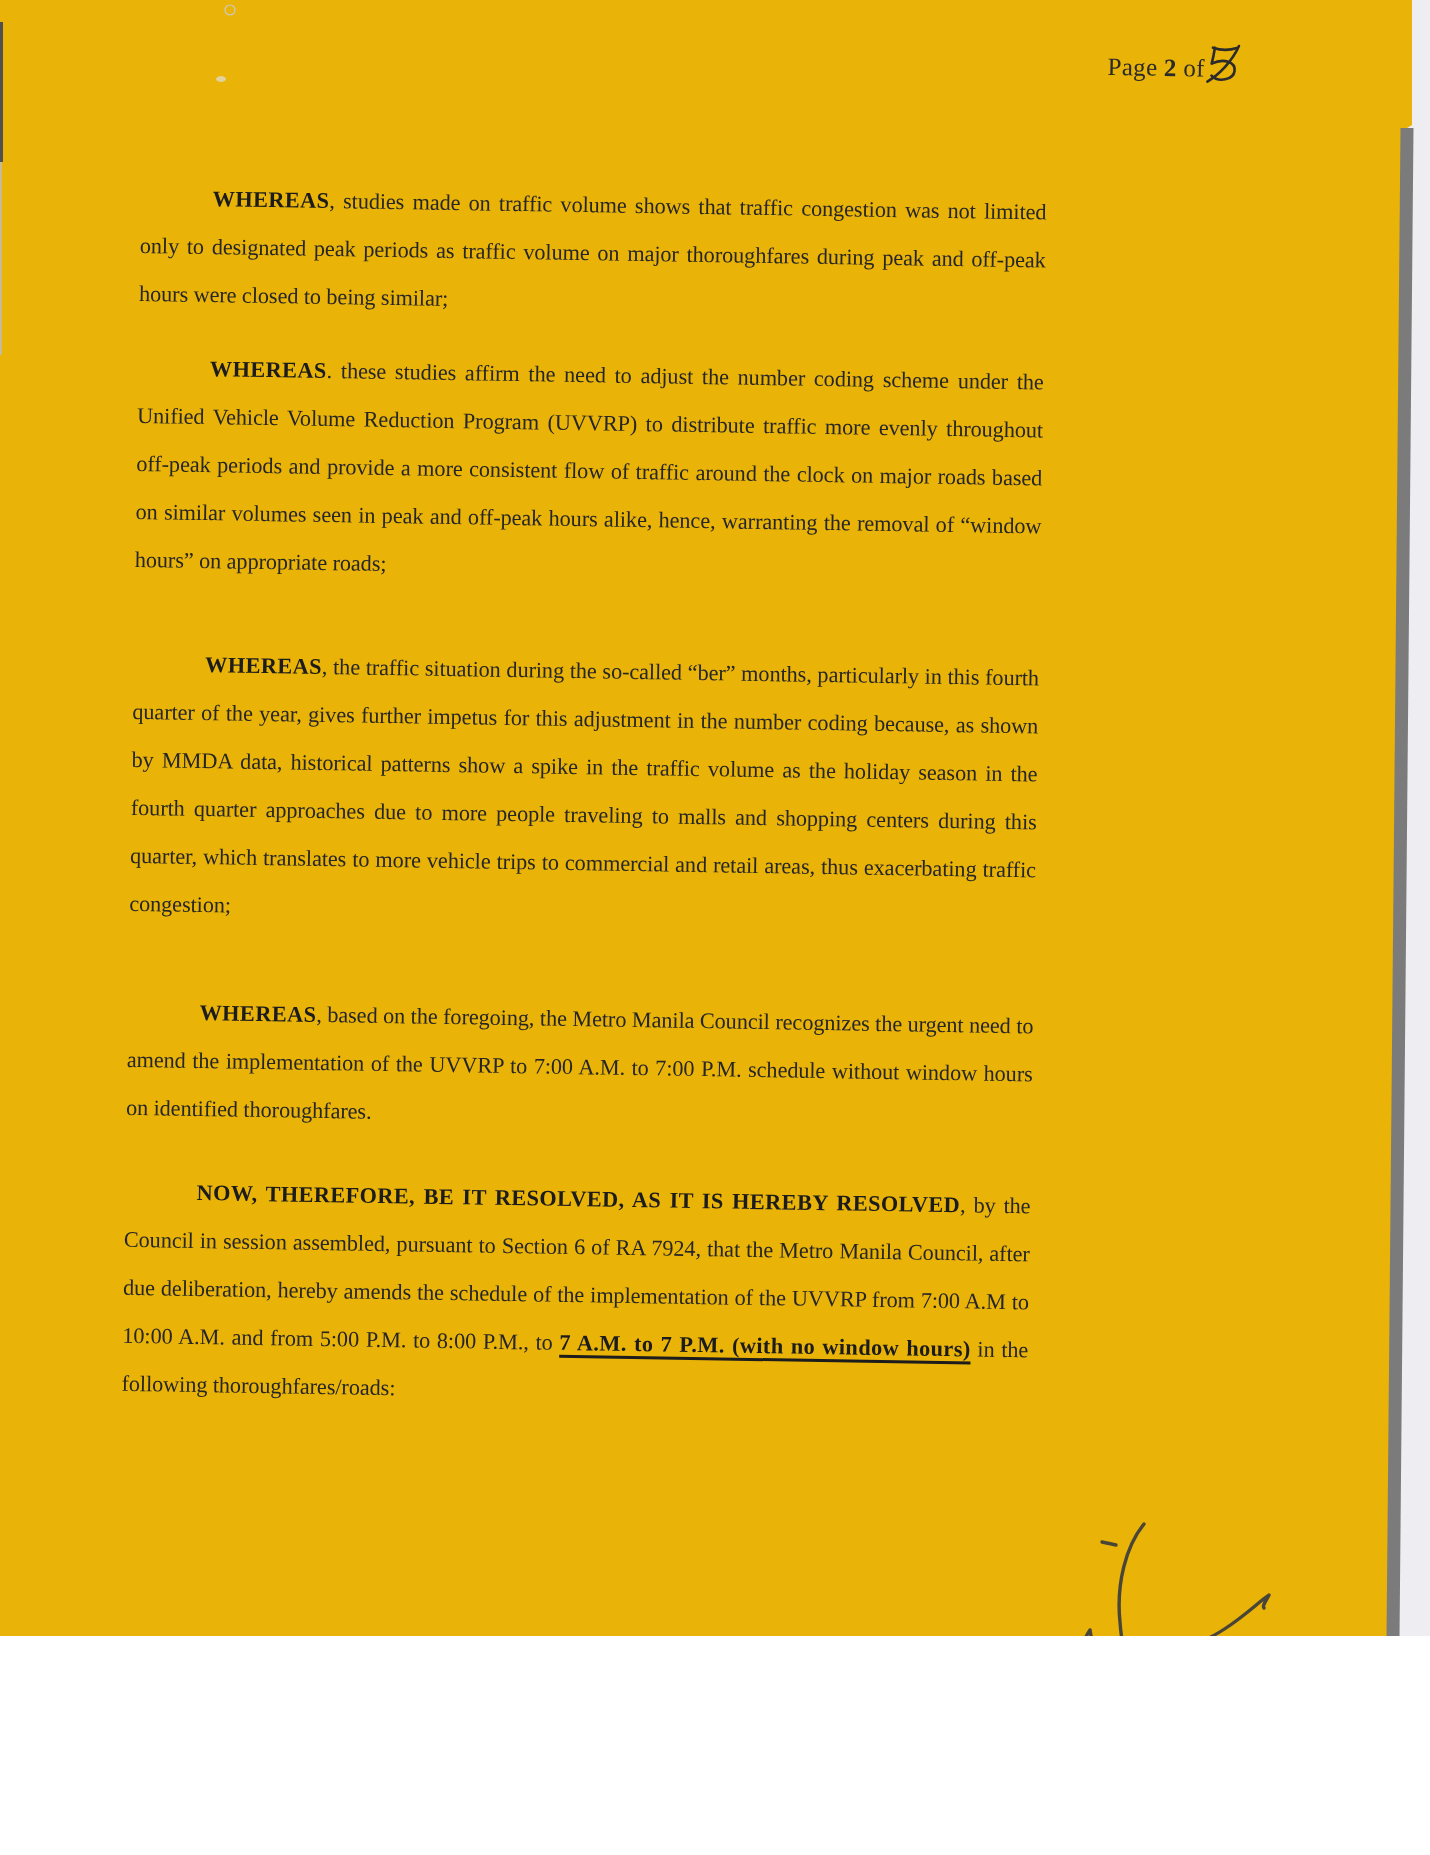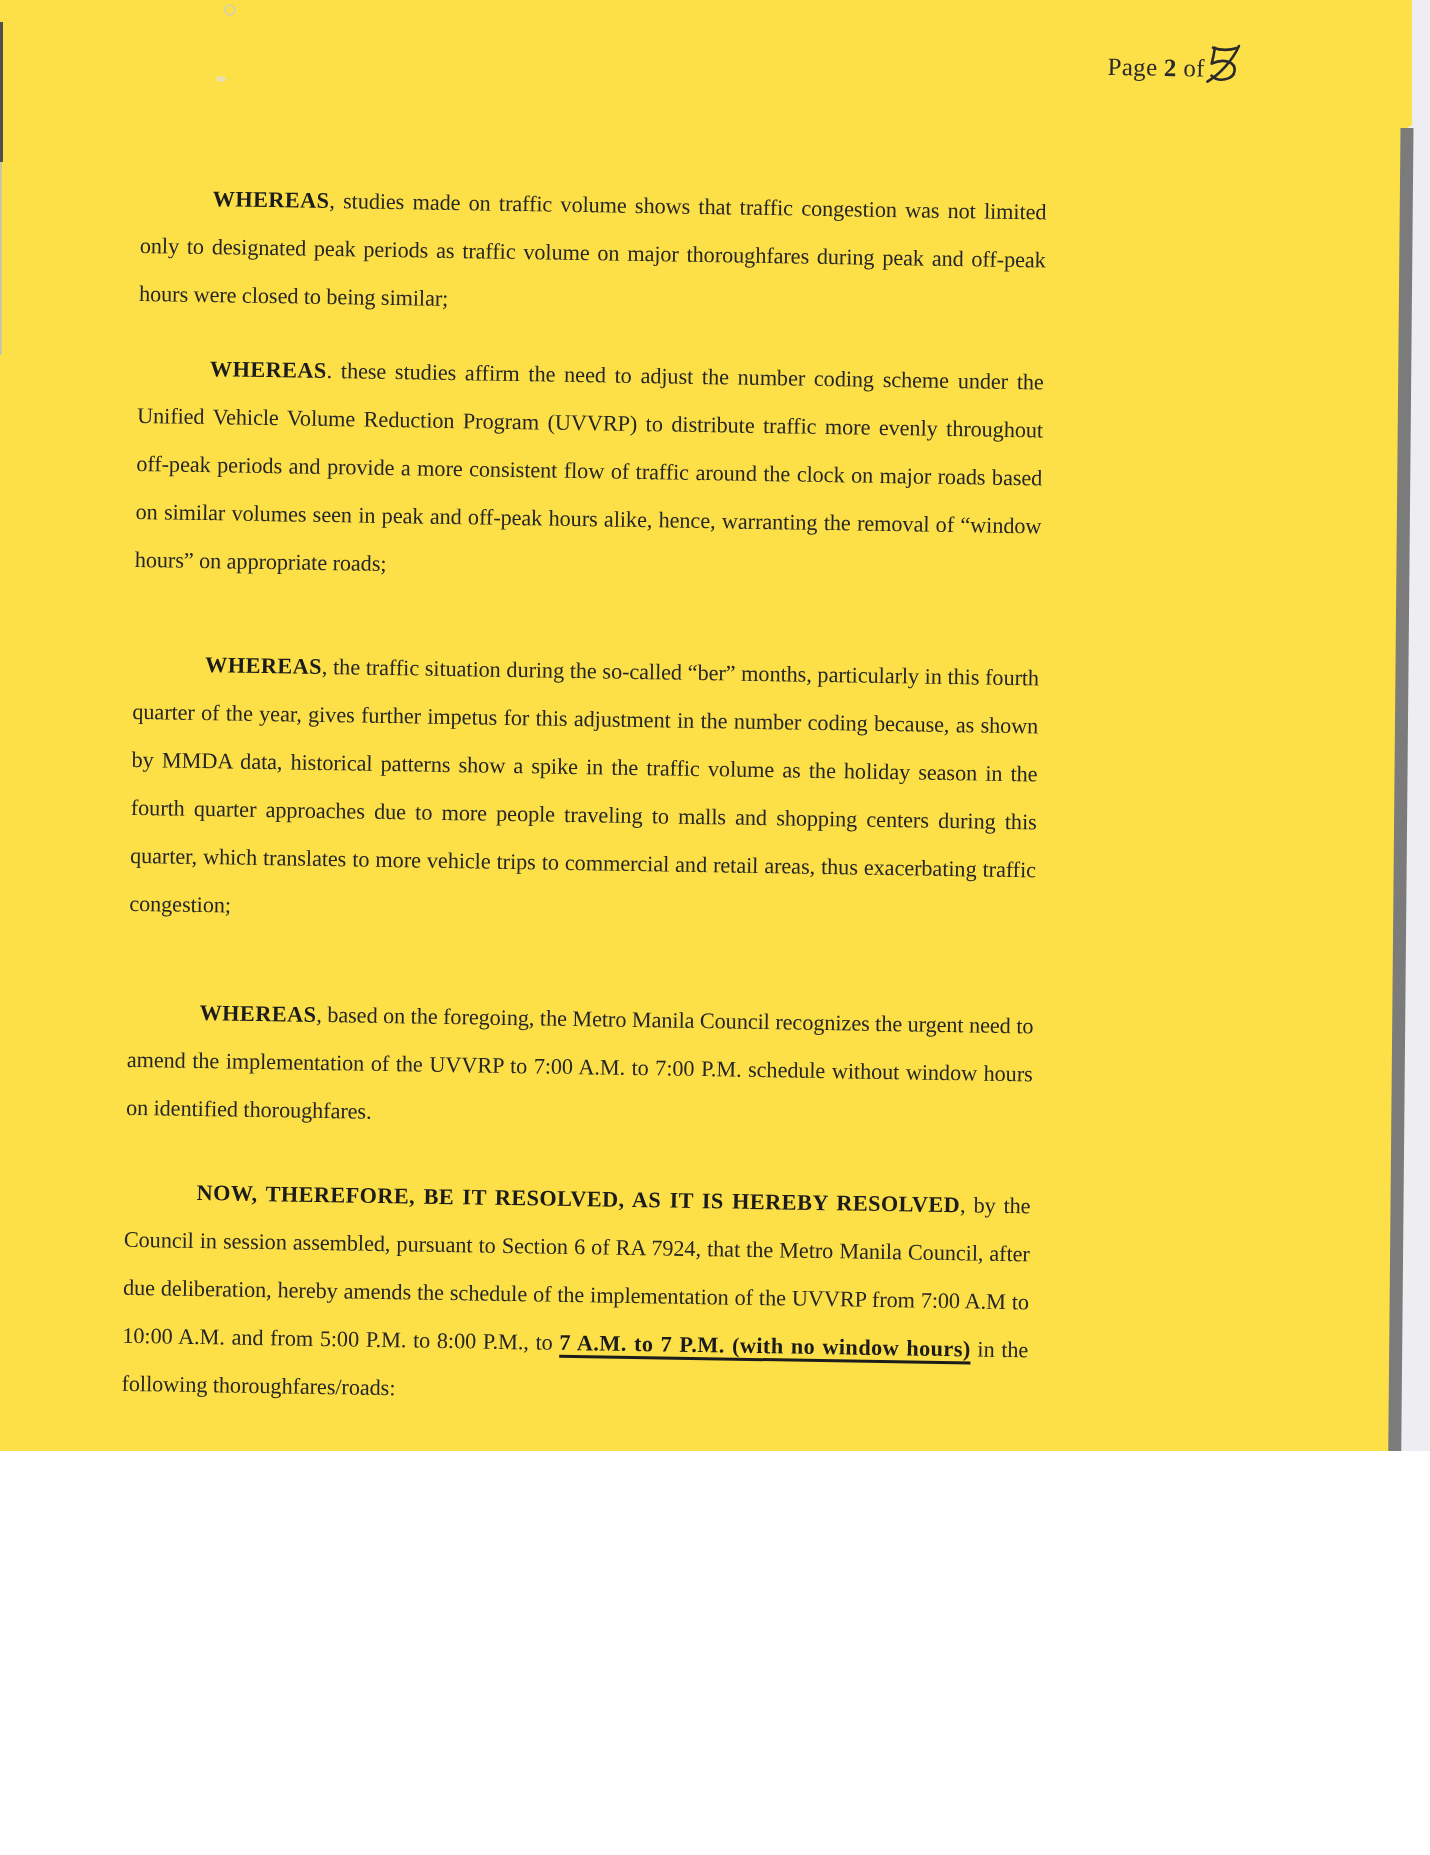--- a/index.html
+++ b/index.html
@@ -1,19 +1,19 @@
 <!DOCTYPE html>
 <html><head>
 <meta charset="utf-8">
 <style>
   html,body{margin:0;padding:0;background:#ffffff;}
   .page{
     position:relative;
-    width:1430px;height:1451px;
-    background:#fde047;
+    width:1430px;height:1636px;
+    background:#eab308;
     overflow:hidden;
     font-family:"Liberation Serif", serif;
     color:#232323;
   }
   .artifacts{position:absolute;left:0;top:0;width:1430px;height:1855px;pointer-events:none;}
   .header{
     position:absolute;left:1108px;top:42px;
     font-size:25px;letter-spacing:.3px;
     transform:rotate(0.9deg);transform-origin:0 0;
     white-space:nowrap;color:#2a2a2a;

